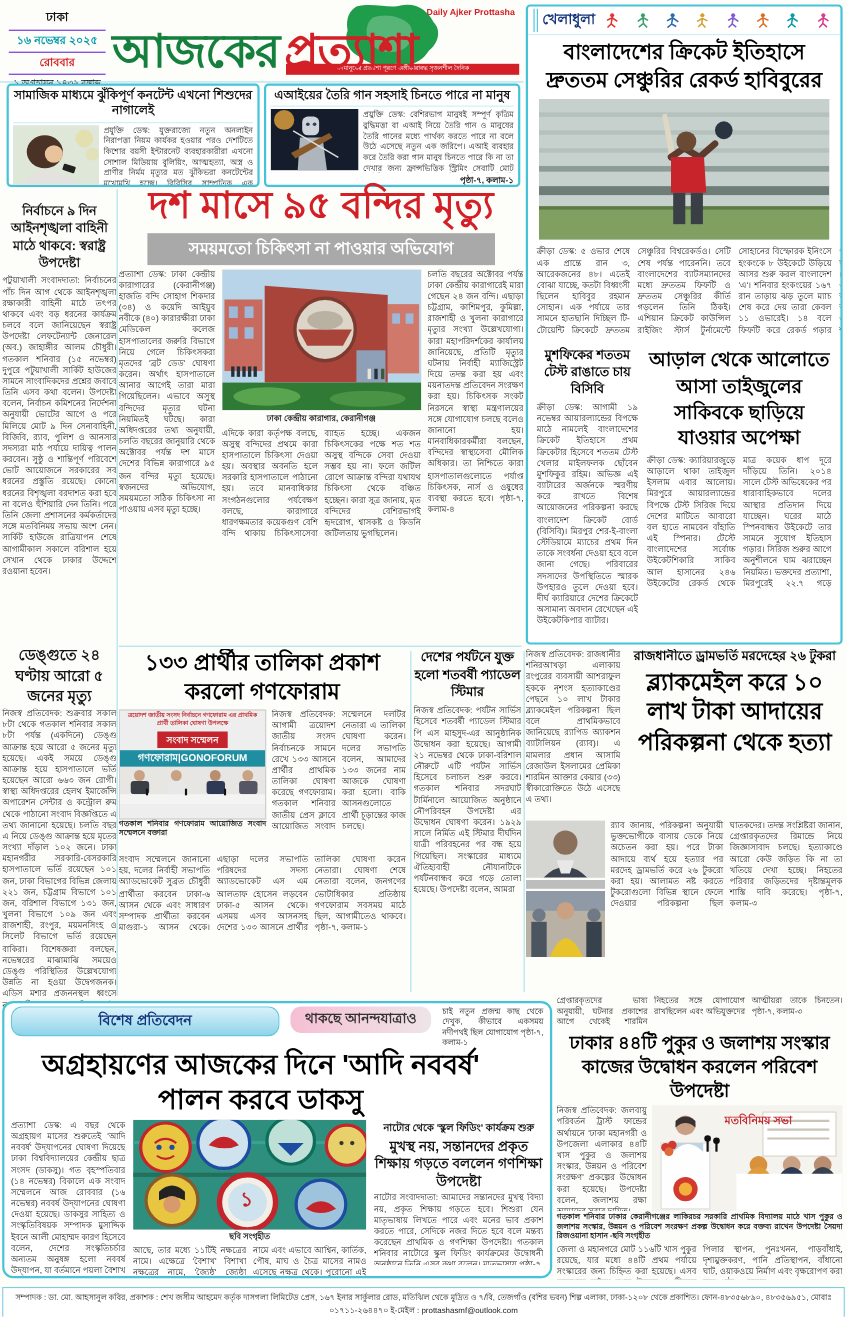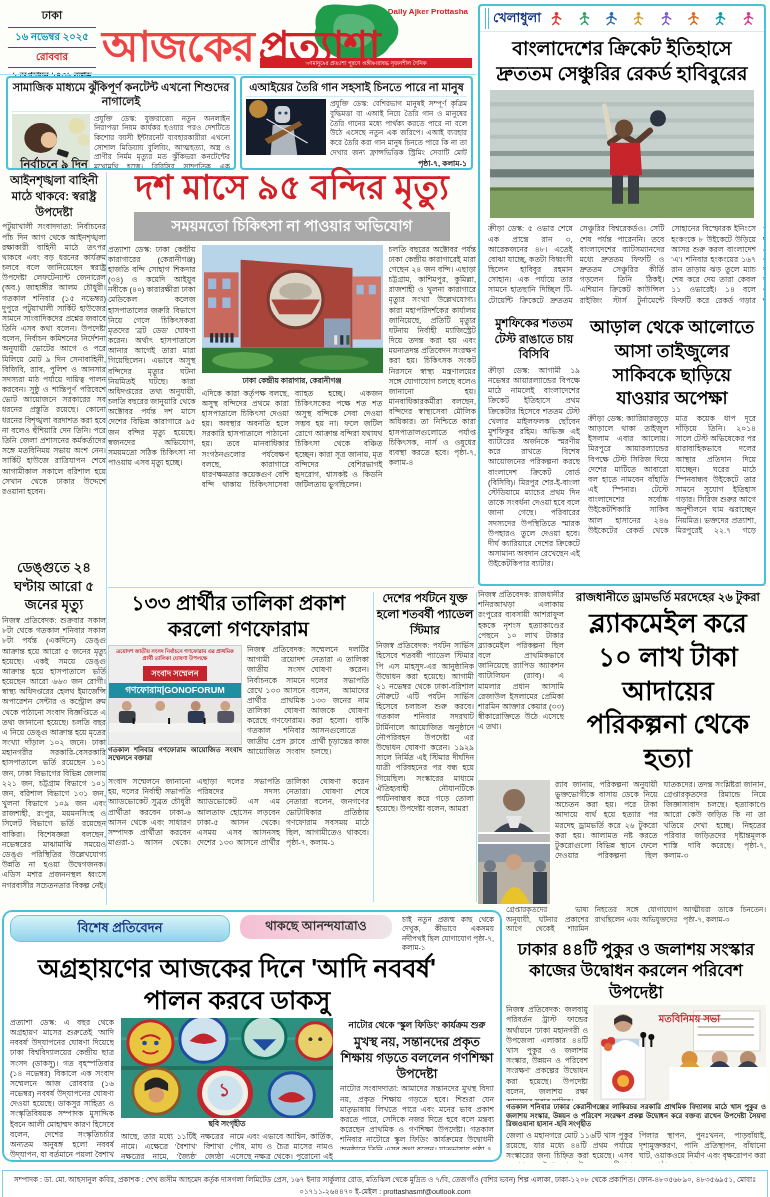--- a/index.html
+++ b/index.html
@@ -18,21 +18,21 @@
 
 .datebox{left:8px;top:6px;width:88px;text-align:center;}
 .datebox .row{padding:1px 0;border-bottom:1px solid #6d28d9;}
 .city{font-size:11px;font-weight:bold;}
 .gdate{font-size:10px;font-weight:bold;color:#009aad;}
 .gday{font-size:10px;font-weight:bold;color:#d31f26;}
 .era{font-size:8px;font-weight:bold;border-bottom:none!important;}
 .logo{left:100px;top:0;width:374px;height:72px;}
 .logo-eng{position:absolute;top:7px;right:6px;font-size:8px;font-weight:bold;color:#d31f26;}
 .logo-line{position:absolute;left:2px;top:14px;white-space:nowrap;}
-.logo-black{font-size:42px;font-weight:bold;color:#ef4444;letter-spacing:-1px;}
+.logo-black{font-size:42px;font-weight:bold;color:#15803d;letter-spacing:-1px;}
 .logo-red{font-size:42px;font-weight:bold;color:#d31f26;position:relative;letter-spacing:-1px;}
 .map-bd{position:absolute;right:60px;top:2px;z-index:0;}
 .logo-redwrap{position:relative;display:inline-block;}
 .logo-redwrap>span{position:relative;z-index:1;}
 .redbar{position:absolute;right:2px;bottom:4px;width:212px;height:10px;background:#d31f26;color:#fff;font-size:5.5px;text-align:center;line-height:10px;}
 
 .sports{left:478px;top:4px;width:288px;height:582px;}
 .sp-head{display:flex;align-items:center;gap:5px;padding:2px 5px;border-bottom:1px solid #cdeef6;}
 .sp-label{font-size:13px;font-weight:bold;color:#16357e;border-left:4px double #46c2d9;padding-left:4px;text-align:center;}
 .pictos{display:flex;gap:6px;flex:1;justify-content:space-around;align-items:center;}
@@ -43,21 +43,21 @@
 .sp-subl h3{font-size:11.5px;line-height:1.35;margin-bottom:3px;}
 .sp-subr{flex:1;}
 .sp-subr h2{font-size:17.5px;line-height:1.35;margin-bottom:3px;}
 .sp-subr .cols{column-count:2;column-gap:7px;height:132px;}
 
 .teaser{height:94px;padding:2px 4px;}
 .teaser h3{font-size:11px;text-align:center;border-bottom:1px solid #cdeef6;padding-bottom:2px;line-height:1.3;}
 .teaser .tw{display:flex;gap:4px;margin-top:2px;}
 .teaser .tw .body-txt{font-size:7.2px;}
 
-.leftcol{left:2px;top:156px;width:104px;height:735px;}
+.leftcol{left:2px;top:184px;width:104px;height:735px;}
 .leftcol h3{font-size:11.5px;line-height:1.4;text-align:center;margin-bottom:2px;}
 .leftcol h2{font-size:13.5px;line-height:1.35;text-align:center;margin:7px 0 2px;}
 
 .main-art{left:108px;top:166px;width:368px;height:420px;}
 .main-h1{font-size:34px;color:#d31f26;text-align:center;font-weight:bold;line-height:1.25;}
 .main-sub{margin:3px 26px;background:#a9a9a9;color:#fff;font-size:15px;font-weight:bold;text-align:center;padding:2px 0;}
 .main-grid{display:flex;gap:6px;margin-top:4px;height:332px;}
 .main-grid .c{width:88px;}
 .main-mid{width:182px;}
 .mid-cols{column-count:2;column-gap:6px;height:178px;margin-top:2px;}
@@ -69,29 +69,29 @@
 .gf-bottom{column-count:3;column-gap:6px;height:116px;margin-top:4px;}
 
 .paddle{left:376px;top:590px;width:98px;height:315px;}
 .paddle h3{font-size:11.5px;line-height:1.4;margin-bottom:3px;}
 
 .bm{left:478px;top:590px;width:288px;height:315px;}
 .bm-top{display:flex;gap:6px;}
 .bm-intro{width:86px;height:152px;}
 .bm-right{flex:1;}
 .bm-kicker{font-size:11.5px;line-height:1.3;margin-bottom:2px;}
-.bm-h{font-size:26px;line-height:1.3;}
+.bm-h{font-size:21px;line-height:1.3;}
 .bm-mid{display:flex;gap:5px;margin-top:4px;}
 .bm-photos{width:72px;}
 .bm-cols{flex:1;column-count:2;column-gap:6px;height:152px;}
 .graybar{height:8px;background:#bdbdbd;margin:2px 0;}
 
 .daksu{left:2px;top:910px;width:500px;height:252px;border-radius:10px;padding:3px 6px;}
 .tagrow{display:flex;gap:10px;align-items:flex-start;}
-.tag-blue{width:220px;background:linear-gradient(#d9f2fa,#8fd4ea);border:1px solid #63c8de;border-radius:10px;color:#14357d;font-weight:bold;font-size:13px;text-align:center;padding:2px 0;}
+.tag-blue{width:244px;background:linear-gradient(#d9f2fa,#8fd4ea);border:1px solid #63c8de;border-radius:10px;color:#14357d;font-weight:bold;font-size:13px;text-align:center;padding:2px 0;}
 .tag-pink{flex:1;background:linear-gradient(90deg,#f6bfd3,#eee5e8);border-radius:10px;color:#333;font-weight:bold;font-size:12.5px;text-align:center;padding:2px 0;}
 .carry{width:92px;font-size:7.2px;line-height:1.3;text-align:justify;font-weight:normal;}
 .dk-h{font-size:25px;line-height:1.25;margin:1px 30px 2px 0;}
 .dk-grid{display:flex;gap:7px;height:152px;}
 .dk-c1{width:104px;}
 .dk-mid{width:212px;}
 .dk-two{display:flex;gap:6px;margin-top:2px;}
 .dk-two>div{flex:1;}
 .dk-c3{flex:1;}
 .gs-kicker{font-size:9px;text-align:center;font-weight:bold;line-height:1.3;margin-top:2px;}

